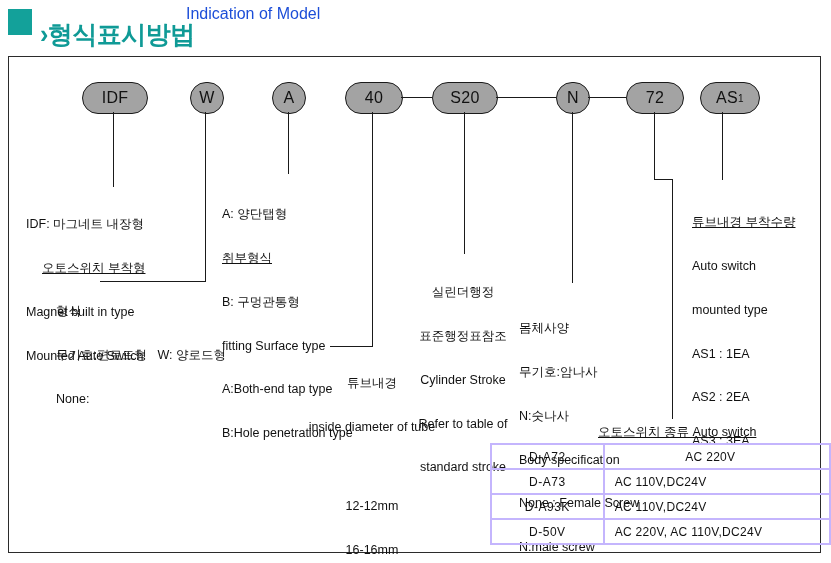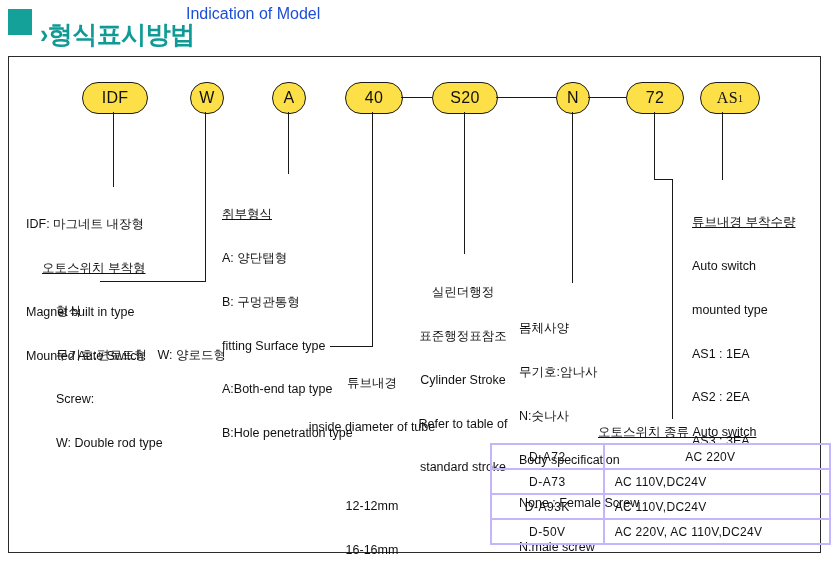--- a/index.html
+++ b/index.html
@@ -18,21 +18,21 @@
   .hdr-square{position:absolute;left:8px;top:9px;width:24px;height:26px;background:#13a19a;}
   .hdr-ko{position:absolute;left:40px;top:18px;font-size:25px;font-weight:bold;color:#0f9a96;letter-spacing:-0.5px;white-space:nowrap;}
   .hdr-en{position:absolute;left:186px;top:5px;font-size:16px;color:#1d4ed8;white-space:nowrap;}
 
   
   .frame{position:absolute;left:8px;top:56px;width:813px;height:497px;border:1px solid #2b2b2b;box-sizing:border-box;}
 
   
   .cap{position:absolute;border:1.4px solid #1a1a1a;border-radius:999px;
        display:flex;align-items:center;justify-content:center;
-       font-size:16px;color:#111;background:#fde047;letter-spacing:0.3px;}
+       font-size:16px;color:#111;background:#a3a3a3;letter-spacing:0.3px;}
   .cap sub{font-size:10px;vertical-align:-2px;}
 
   
   .vline{position:absolute;width:1px;background:#1a1a1a;}
   .hline{position:absolute;height:1px;background:#1a1a1a;}
 
   
   .tb{position:absolute;font-size:12.5px;line-height:14.6px;color:#111;white-space:pre;}
   .center{text-align:center;}
 
@@ -81,21 +81,21 @@
   </div>
 
   <div class="cap" style="left:556px;top:82px;width:32px;height:30px;">
     <span>N</span>
   </div>
 
   <div class="cap" style="left:626px;top:82px;width:56px;height:30px;">
     <span>72</span>
   </div>
 
-  <div class="cap" style="left:700px;top:82px;width:58px;height:30px;font-family:Liberation Serif, serif;">
+  <div class="cap" style="left:700px;top:82px;width:58px;height:30px;">
     <span>AS</span>
       <sub>1</sub>
   </div>
 
   <div class="hline" style="left:401px;top:97px;width:31px;"></div>
   <div class="hline" style="left:496px;top:97px;width:60px;"></div>
   <div class="hline" style="left:588px;top:97px;width:38px;"></div>
 
   <div class="vline" style="left:113px;top:112px;height:75px;"></div>
 
@@ -120,27 +120,26 @@
   <div class="tb" style="left:26px;top:188px;width:180px;">
     <div>IDF: 마그네트 내장형</div>
     <div style="padding-left:16px;text-decoration:underline;">오토스위치 부착형</div>
     <div>Magnet built in type</div>
     <div>Mounted Auto Switch</div>
   </div>
 
   <div class="tb" style="left:56px;top:275px;width:220px;">
     <div>형식</div>
     <div>무기호:편로드형   W: 양로드형</div>
-    <div>Screw:</div>
-    <div>W: Double rod type</div>
+    <div>None:</div>
   </div>
 
   <div class="tb" style="left:222px;top:178px;width:200px;">
+    <div>A: 양단탭형</div>
     <div style="text-decoration:underline;">취부형식</div>
-    <div>A: 양단탭형</div>
     <div>B: 구멍관통형</div>
     <div>fitting Surface type</div>
     <div>A:Both-end tap type</div>
     <div>B:Hole penetration type</div>
   </div>
 
   <div class="tube" style="left:268px;top:347px;width:208px;">
     <div>튜브내경</div>
     <div>inside diameter of tube</div>
     <div style="height:6px;"></div>

